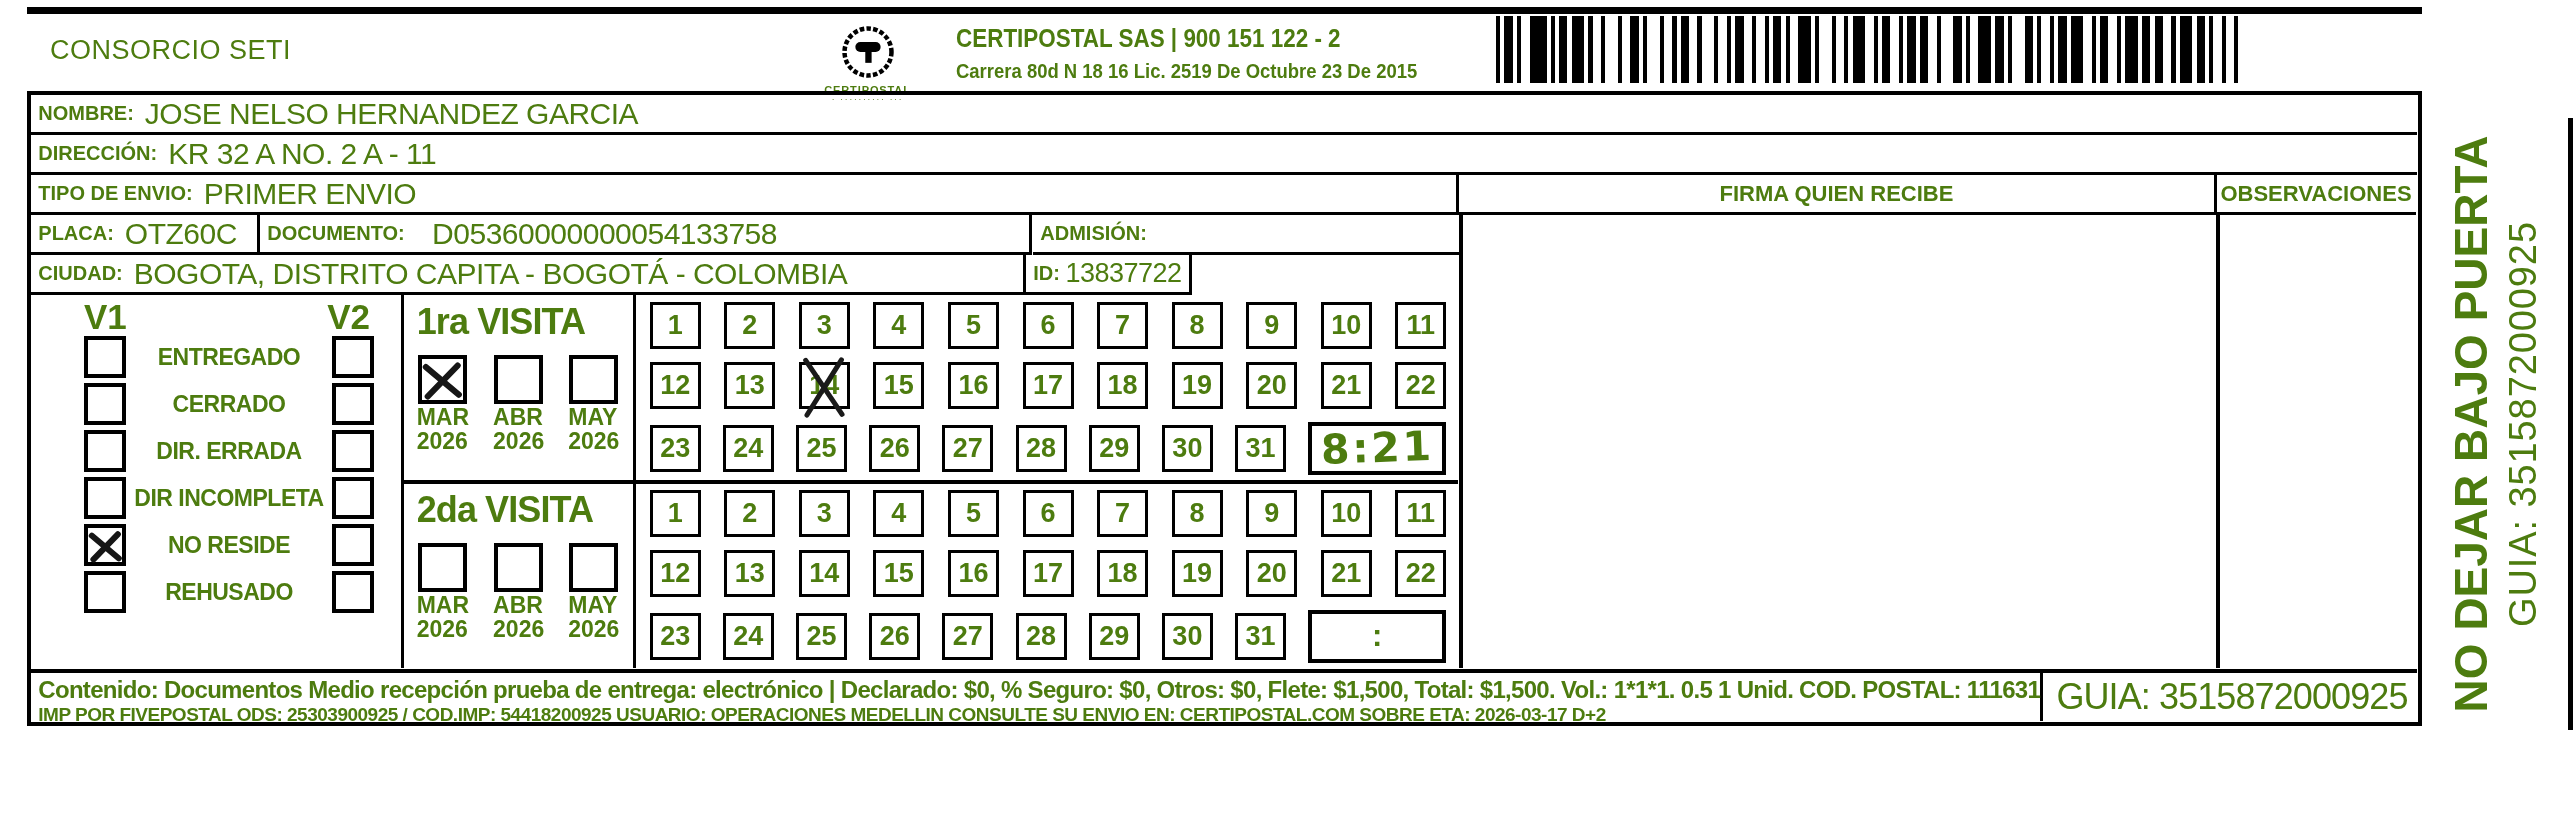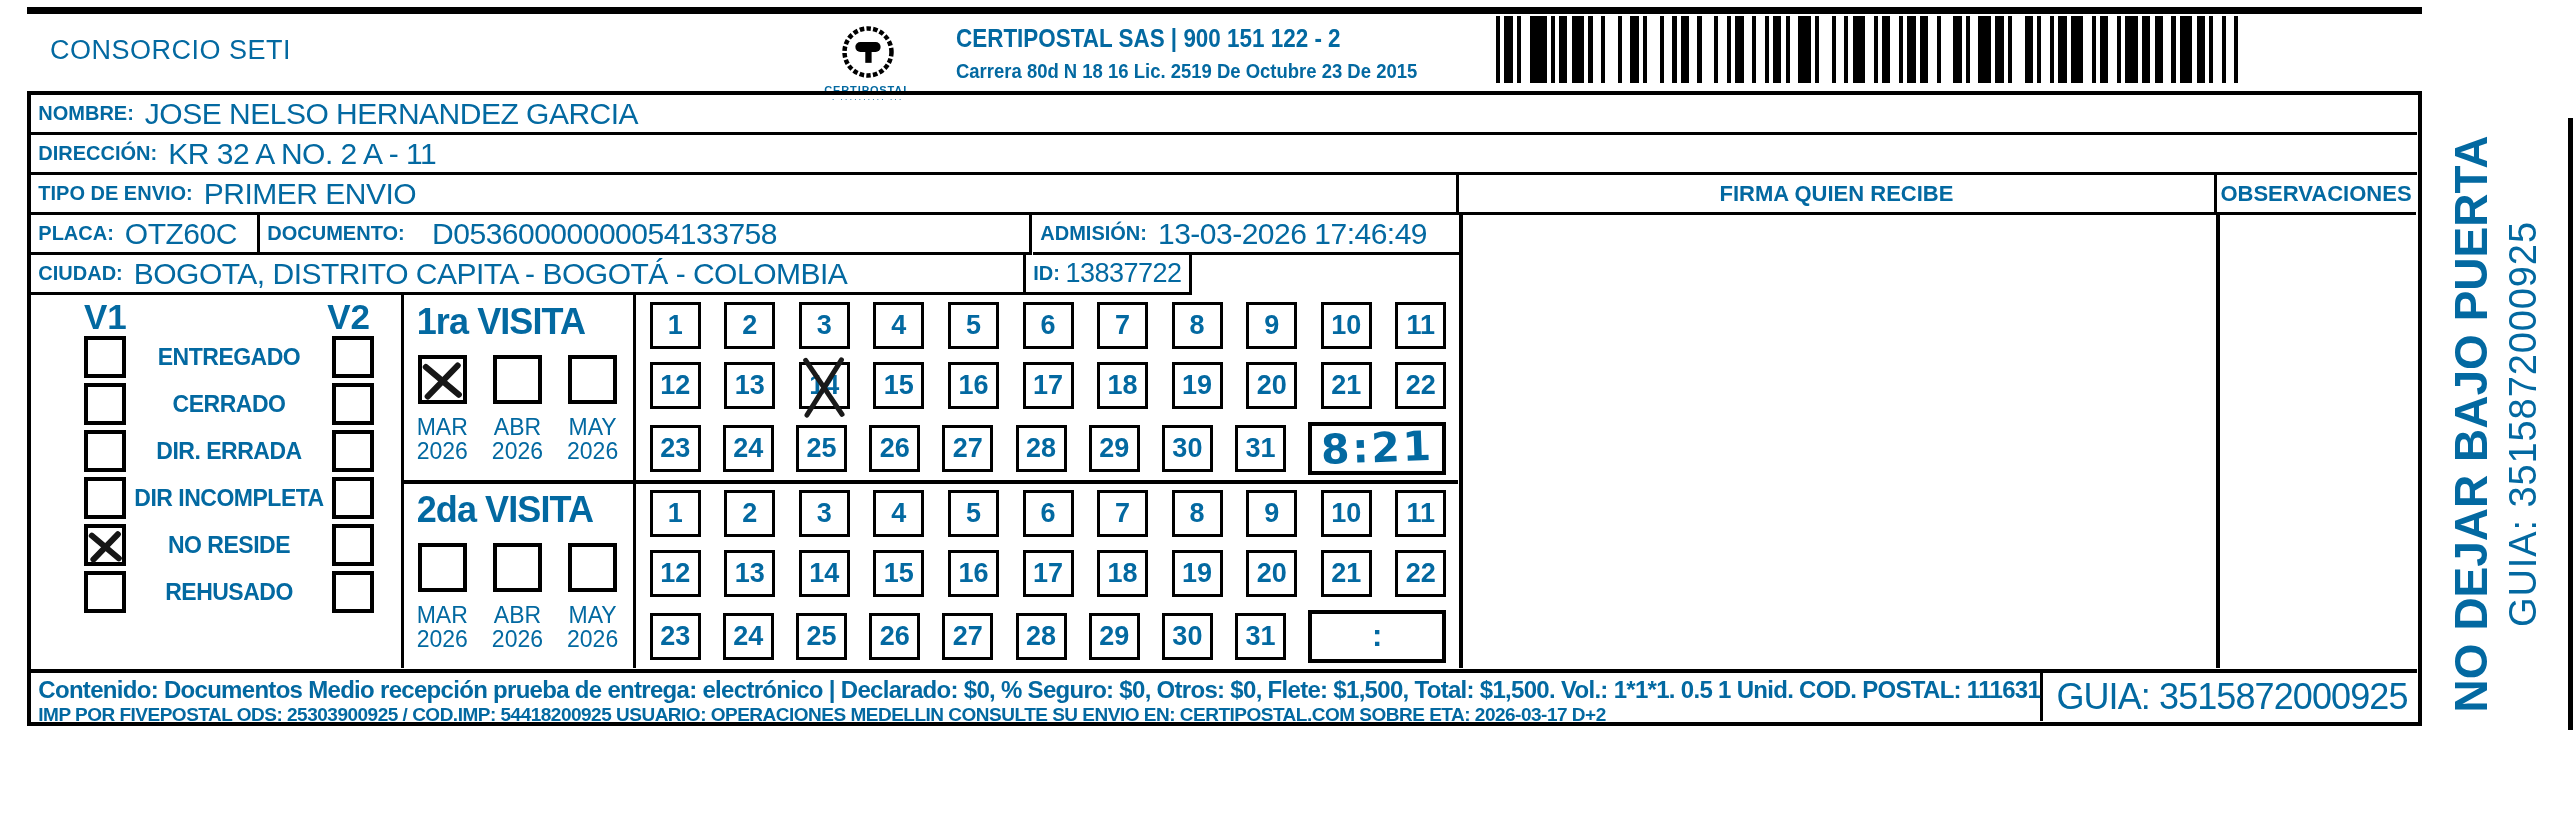--- a/index.html
+++ b/index.html
@@ -1,16 +1,16 @@
 <!DOCTYPE html>
 <html style="font-size:14.6px"><head>
 <meta charset="utf-8">
 <style>
   html,body{margin:0;padding:0;background:#ffffff;}
-  .sheet{position:relative;width:2576px;height:821px;background:#fff;color:#0369a1;
+  .sheet{position:relative;width:2576px;height:821px;background:#fff;color:#4d7c0f;
          font-family:"Liberation Sans",sans-serif;overflow:hidden;}
   .sqz{display:inline-block;transform:scaleX(.88);transform-origin:0 50%;white-space:nowrap;}
 
   
   .top-rule{position:absolute;left:27px;top:7.3px;width:2395px;height:6.4px;background:#000;}
   .hdr-consorcio{position:absolute;left:50px;top:35px;font-size:27px;letter-spacing:0.5px;}
   .hdr-nit{position:absolute;left:339px;top:22px;font-size:25.5px;font-weight:700;line-height:33px;}
   .hdr-logo{position:absolute;left:813px;top:24px;width:109px;text-align:center;}
   .hdr-logo .logo-text{font-size:11px;font-weight:700;letter-spacing:0.9px;margin-top:0.9px;}
   .hdr-logo .logo-dots{font-size:8.2px;letter-spacing:1.8px;line-height:7.3px;}
@@ -41,21 +41,21 @@
 
   
   .visit-col{position:absolute;left:373px;top:200px;width:232px;height:373px;border-right:3.6px solid #000;box-sizing:border-box;}
   .visit-panel{position:absolute;left:0;width:232px;height:185px;padding:5.5px 0 0 12.7px;box-sizing:border-box;}
   .visit-panel.p0{top:0;}
   .visit-panel.p1{top:188px;}
   .visit-title{font-size:36px;font-weight:700;letter-spacing:-0.9px;}
   .months{display:flex;gap:24px;margin-top:12.7px;}
   .mcol{display:flex;flex-direction:column;align-items:center;}
   .mbox{width:49px;height:49px;border:4.6px solid #000;box-sizing:border-box;position:relative;background:#fff;}
-  .mlab{font-size:23px;font-weight:400;line-height:24px;text-align:center;margin-top:11px;}
+  .mlab{font-size:23px;font-weight:700;line-height:24px;text-align:left;margin-top:1px;}
 
   
   .visit-split{position:absolute;left:373px;top:385px;width:1054px;height:3.6px;background:#000;}
 
   
   .grid-col{position:absolute;left:606px;top:200px;width:822px;height:373px;box-sizing:border-box;}
   .grid-sec{position:absolute;left:0;width:822px;height:185px;padding:7.3px 12.7px 0 12.7px;box-sizing:border-box;}
   .grid-sec.g0{top:0;}
   .grid-sec.g1{top:188px;}
   .grid-row{display:flex;justify-content:space-between;align-items:center;margin-bottom:12.7px;}
@@ -254,21 +254,20 @@
     <div class="cell bb br" style="left:0;top:120px;width:229px;height:40px;">
       <span class="flabel">PLACA:</span>
       <span class="fvalue">OTZ60C</span>
     </div>
     <div class="cell bb br" style="left:229px;top:120px;width:772px;height:40px;">
       <span class="flabel">DOCUMENTO:</span>
       <span class="fvalue" style="margin-left:16.4px;">D05360000000054133758</span>
     </div>
     <div class="cell bb" style="left:1002px;top:120px;width:426px;height:40px;">
       <span class="flabel">ADMISIÓN:</span>
-      <span class="fvalue">13-03-2026 17:46:49</span>
     </div>
 
     <div class="cell bb br" style="left:0;top:160px;width:995px;height:40px;">
       <span class="flabel">CIUDAD:</span>
       <span class="fvalue">BOGOTA, DISTRITO CAPITA - BOGOTÁ - COLOMBIA</span>
     </div>
     <div class="cell bb br" style="left:995px;top:160px;width:166px;height:40px;">
       <span class="flabel">ID:</span>
       <span class="fvalue" style="font-size:27px;margin-left:-5.5px;">13837722</span>
     </div>

